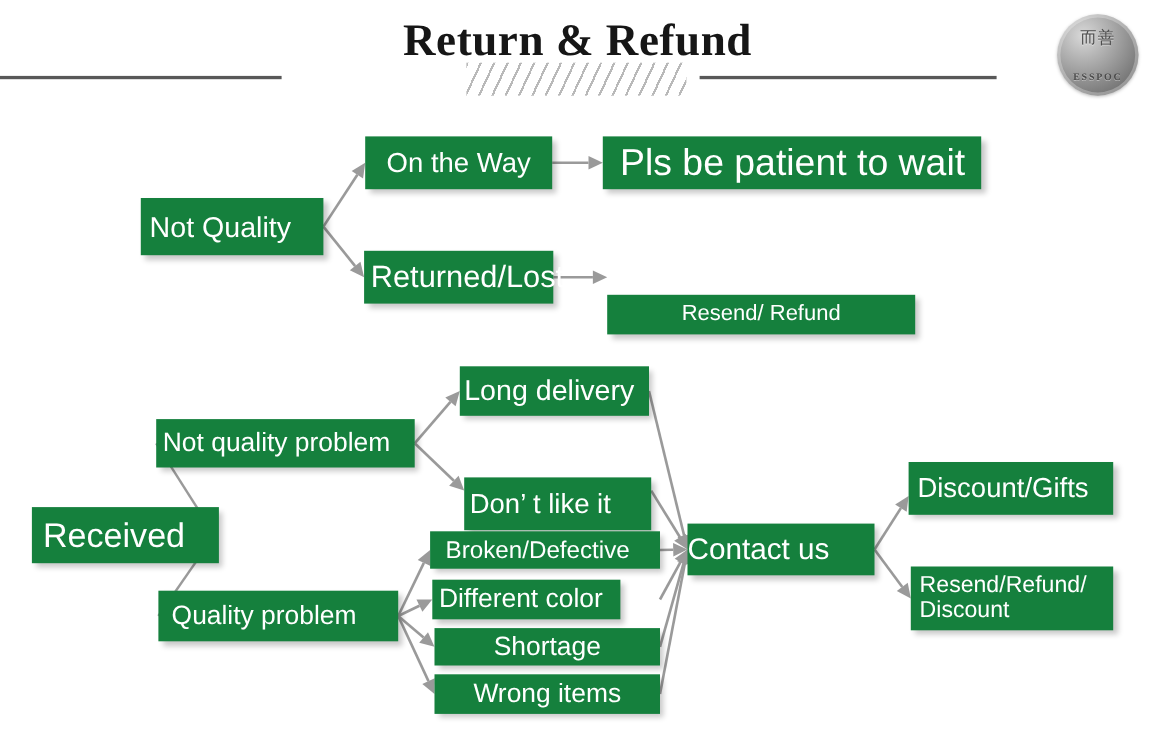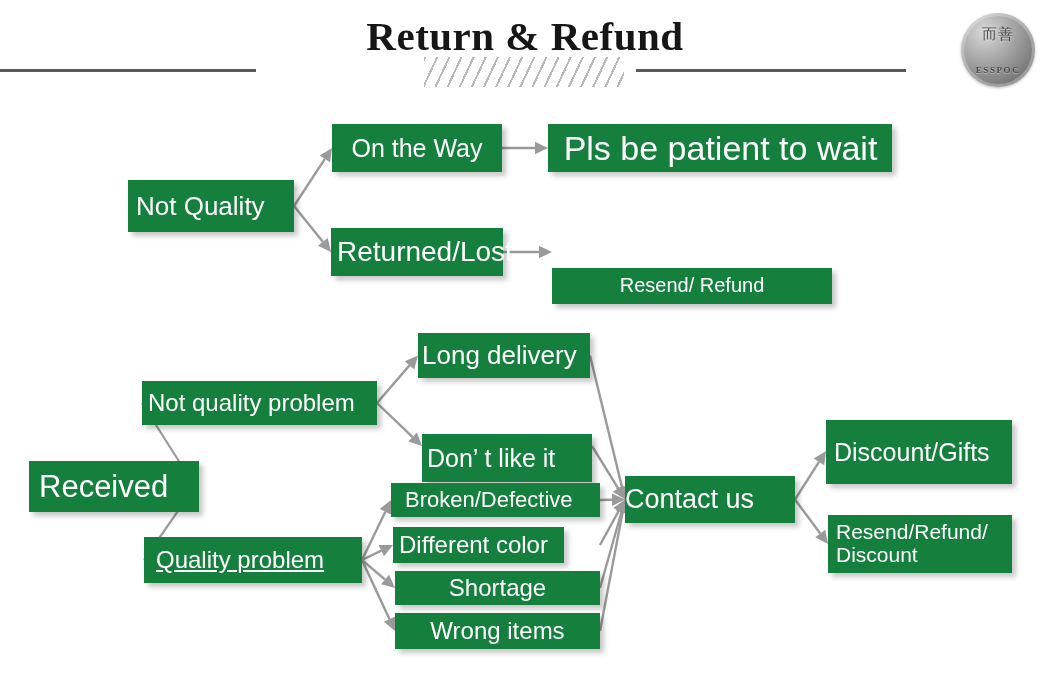--- a/index.html
+++ b/index.html
@@ -209,26 +209,26 @@
     </svg>
 
   <div id="node-layer">
       <div class="node left" style="left: 128px; top: 180px; width: 166px; height: 52px; font-size: 26px; padding-left: 8px;">Not Quality</div>
       <div class="node center" style="left: 332px; top: 124px; width: 170px; height: 48px; font-size: 25px; padding-left: 0px;">On the Way</div>
       <div class="node center" style="left: 548px; top: 124px; width: 344px; height: 48px; font-size: 34px; padding-left: 1px;">Pls be patient to wait</div>
       <div class="node left" style="left: 331px; top: 228px; width: 172px; height: 48px; font-size: 28px; padding-left: 6px;">Returned/Lost</div>
       <div class="node center" style="left: 552px; top: 228px; width: 280px; height: 36px; font-size: 20px; padding-left: 0px; margin-top: 40px;">Resend/ Refund</div>
       <div class="node left" style="left: 29px; top: 461px; width: 170px; height: 51px; font-size: 31px; padding-left: 10px;">Received</div>
       <div class="node left" style="left: 142px; top: 381px; width: 235px; height: 44px; font-size: 24px; padding-left: 6px;">Not quality problem</div>
-      <div class="node left" style="left: 144px; top: 537px; width: 218px; height: 46px; font-size: 24px; padding-left: 12px; text-decoration: underline;">Quality problem</div>
+      <div class="node left" style="left: 144px; top: 537px; width: 218px; height: 46px; font-size: 24px; padding-left: 12px;">Quality problem</div>
       <div class="node left" style="left: 418px; top: 333px; width: 172px; height: 45px; font-size: 26px; padding-left: 4px;">Long delivery</div>
       <div class="node left" style="left: 422px; top: 422px; width: 170px; height: 48px; font-size: 25px; padding-left: 5px; margin-top: 12px;">Don’ t like it</div>
       <div class="node left" style="left: 391px; top: 483px; width: 209px; height: 34px; font-size: 22px; padding-left: 14px;">Broken/Defective</div>
       <div class="node left" style="left: 393px; top: 527px; width: 171px; height: 36px; font-size: 24px; padding-left: 6px;">Different color</div>
       <div class="node center" style="left: 395px; top: 571px; width: 205px; height: 34px; font-size: 24px; padding-left: 0px;">Shortage</div>
       <div class="node center" style="left: 395px; top: 613px; width: 205px; height: 36px; font-size: 24px; padding-left: 0px;">Wrong items</div>
       <div class="node left" style="left: 625px; top: 476px; width: 170px; height: 47px; font-size: 27px; padding-left: 0;">Contact us</div>
-      <div class="node left" style="left: 826px; top: 420px; width: 186px; height: 64px; font-size: 25px; padding-left: 8px;">Discount/Gifts</div>
+      <div class="node left" style="left: 826px; top: 420px; width: 186px; height: 48px; font-size: 25px; padding-left: 8px;">Discount/Gifts</div>
       <div class="node left" style="left: 828px; top: 515px; width: 184px; height: 58px; font-size: 21px; padding-left: 8px;">Resend/Refund/
 Discount</div>
     </div>
 
 </div>
 
 </body></html>

